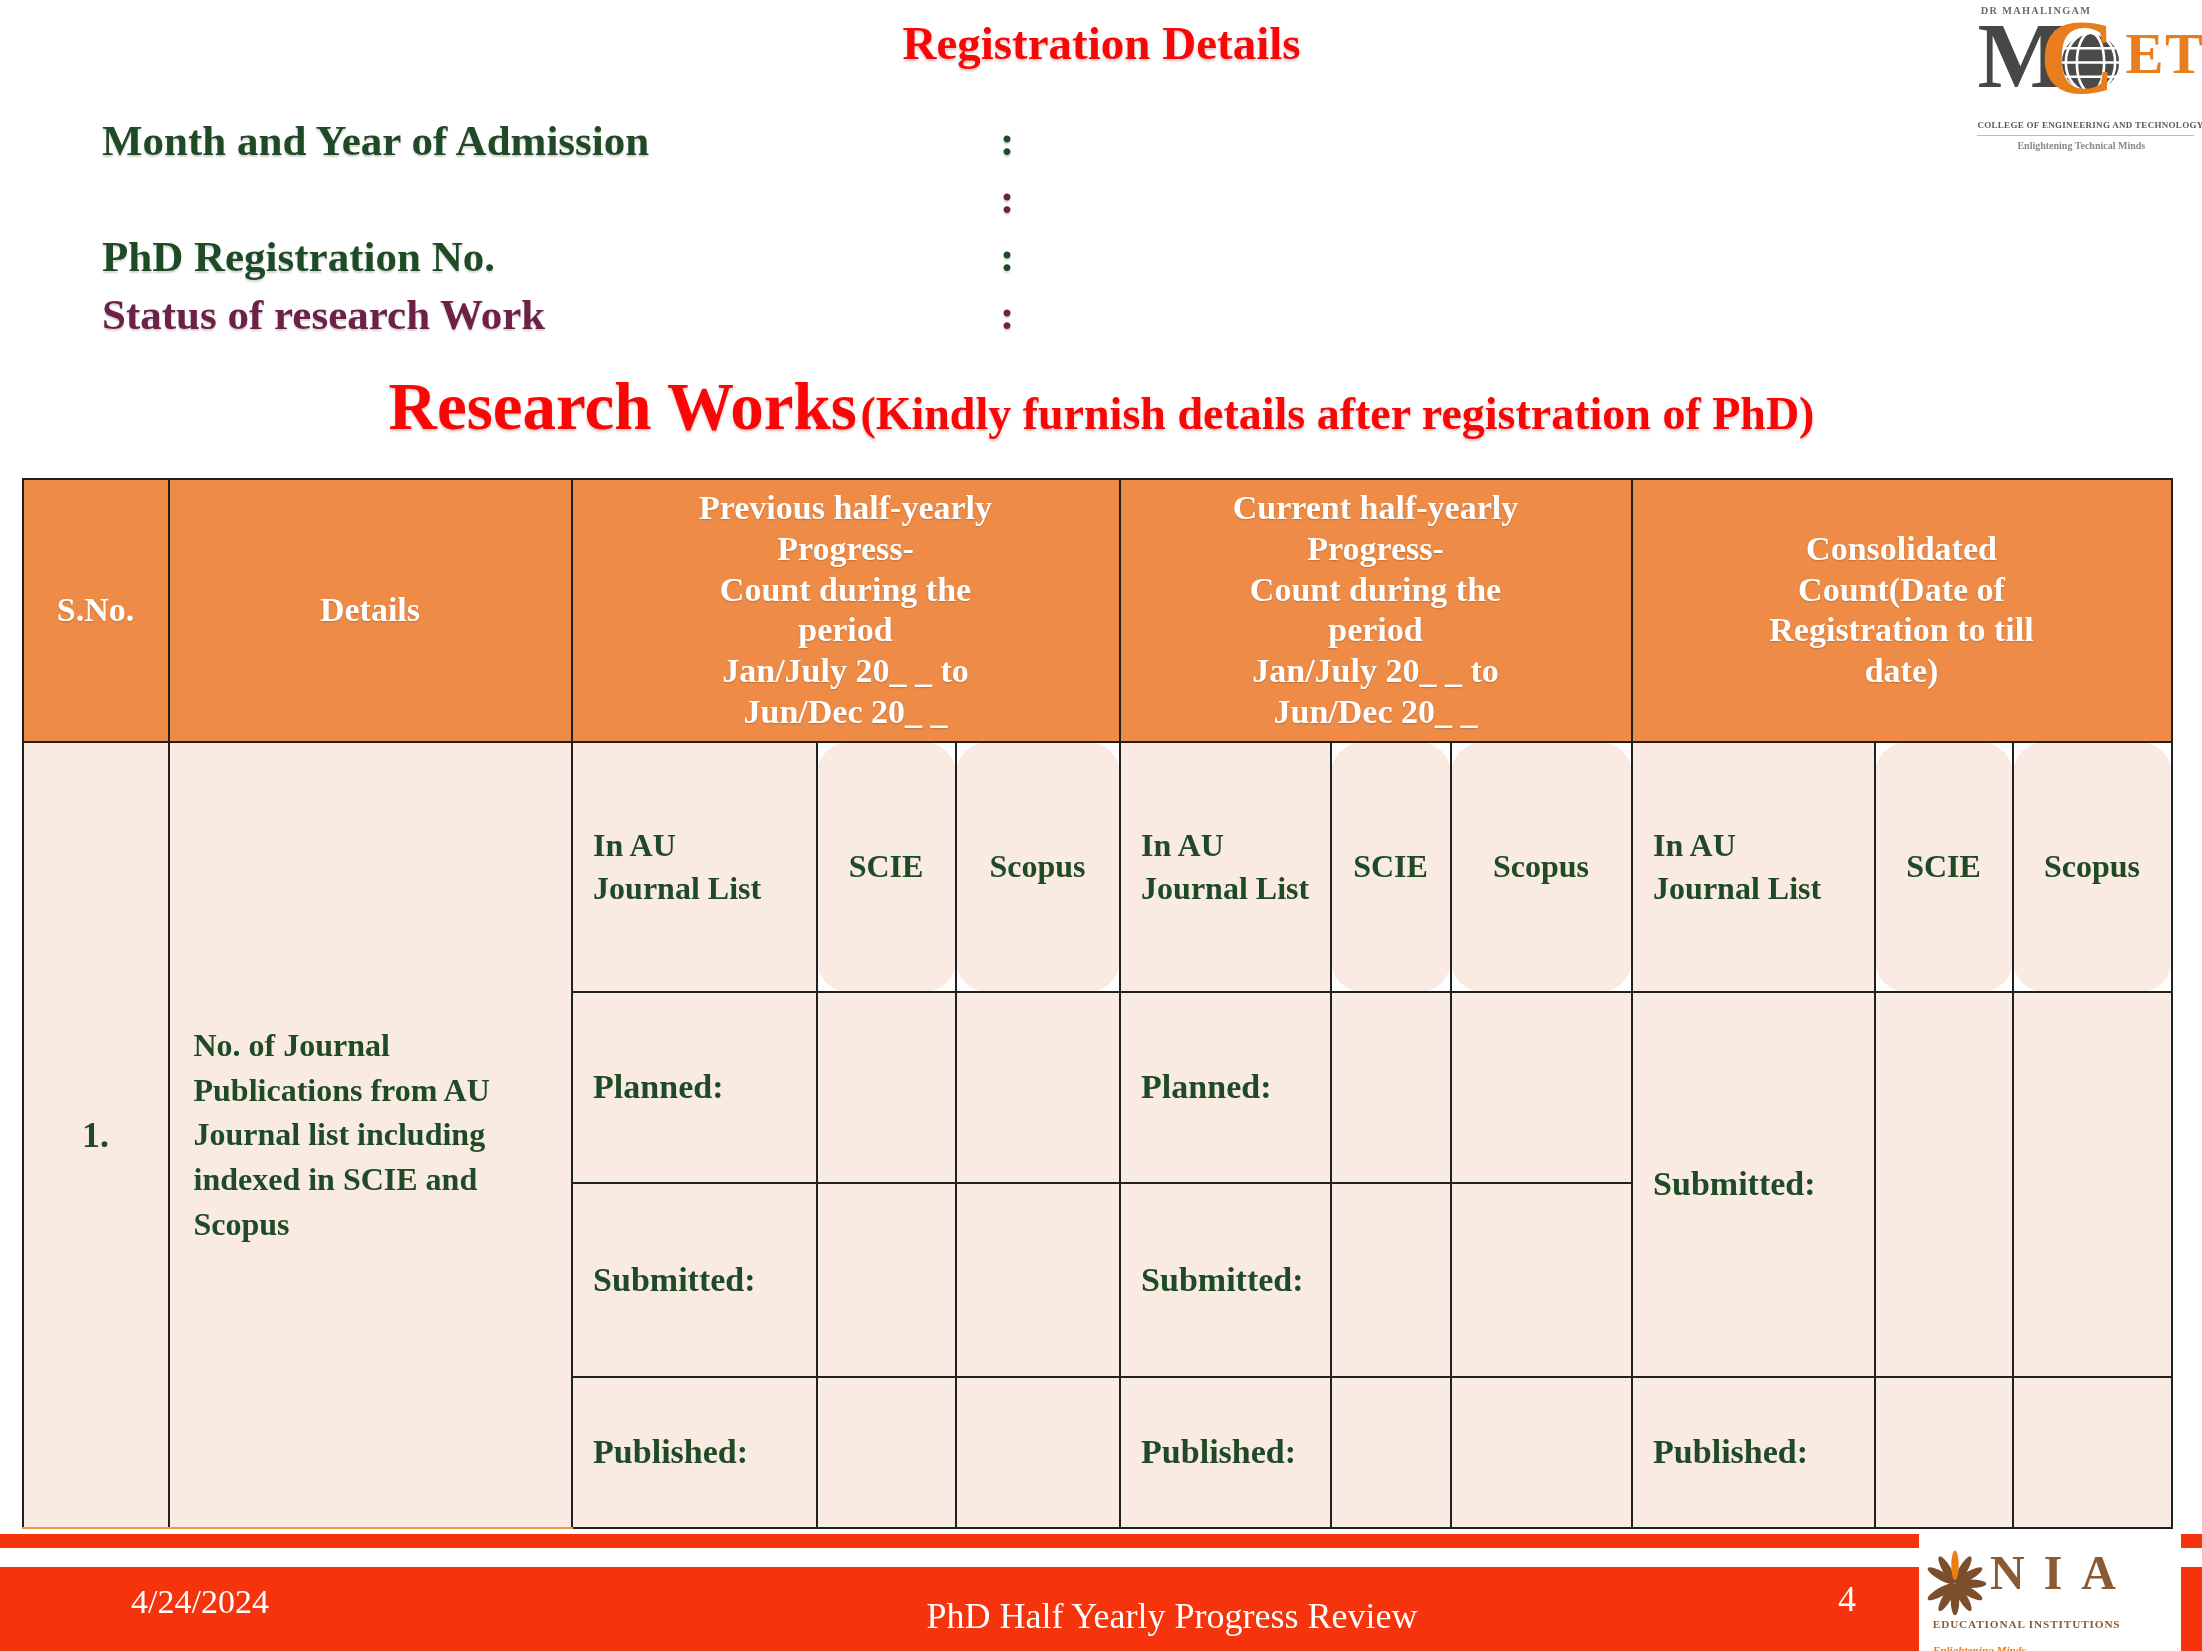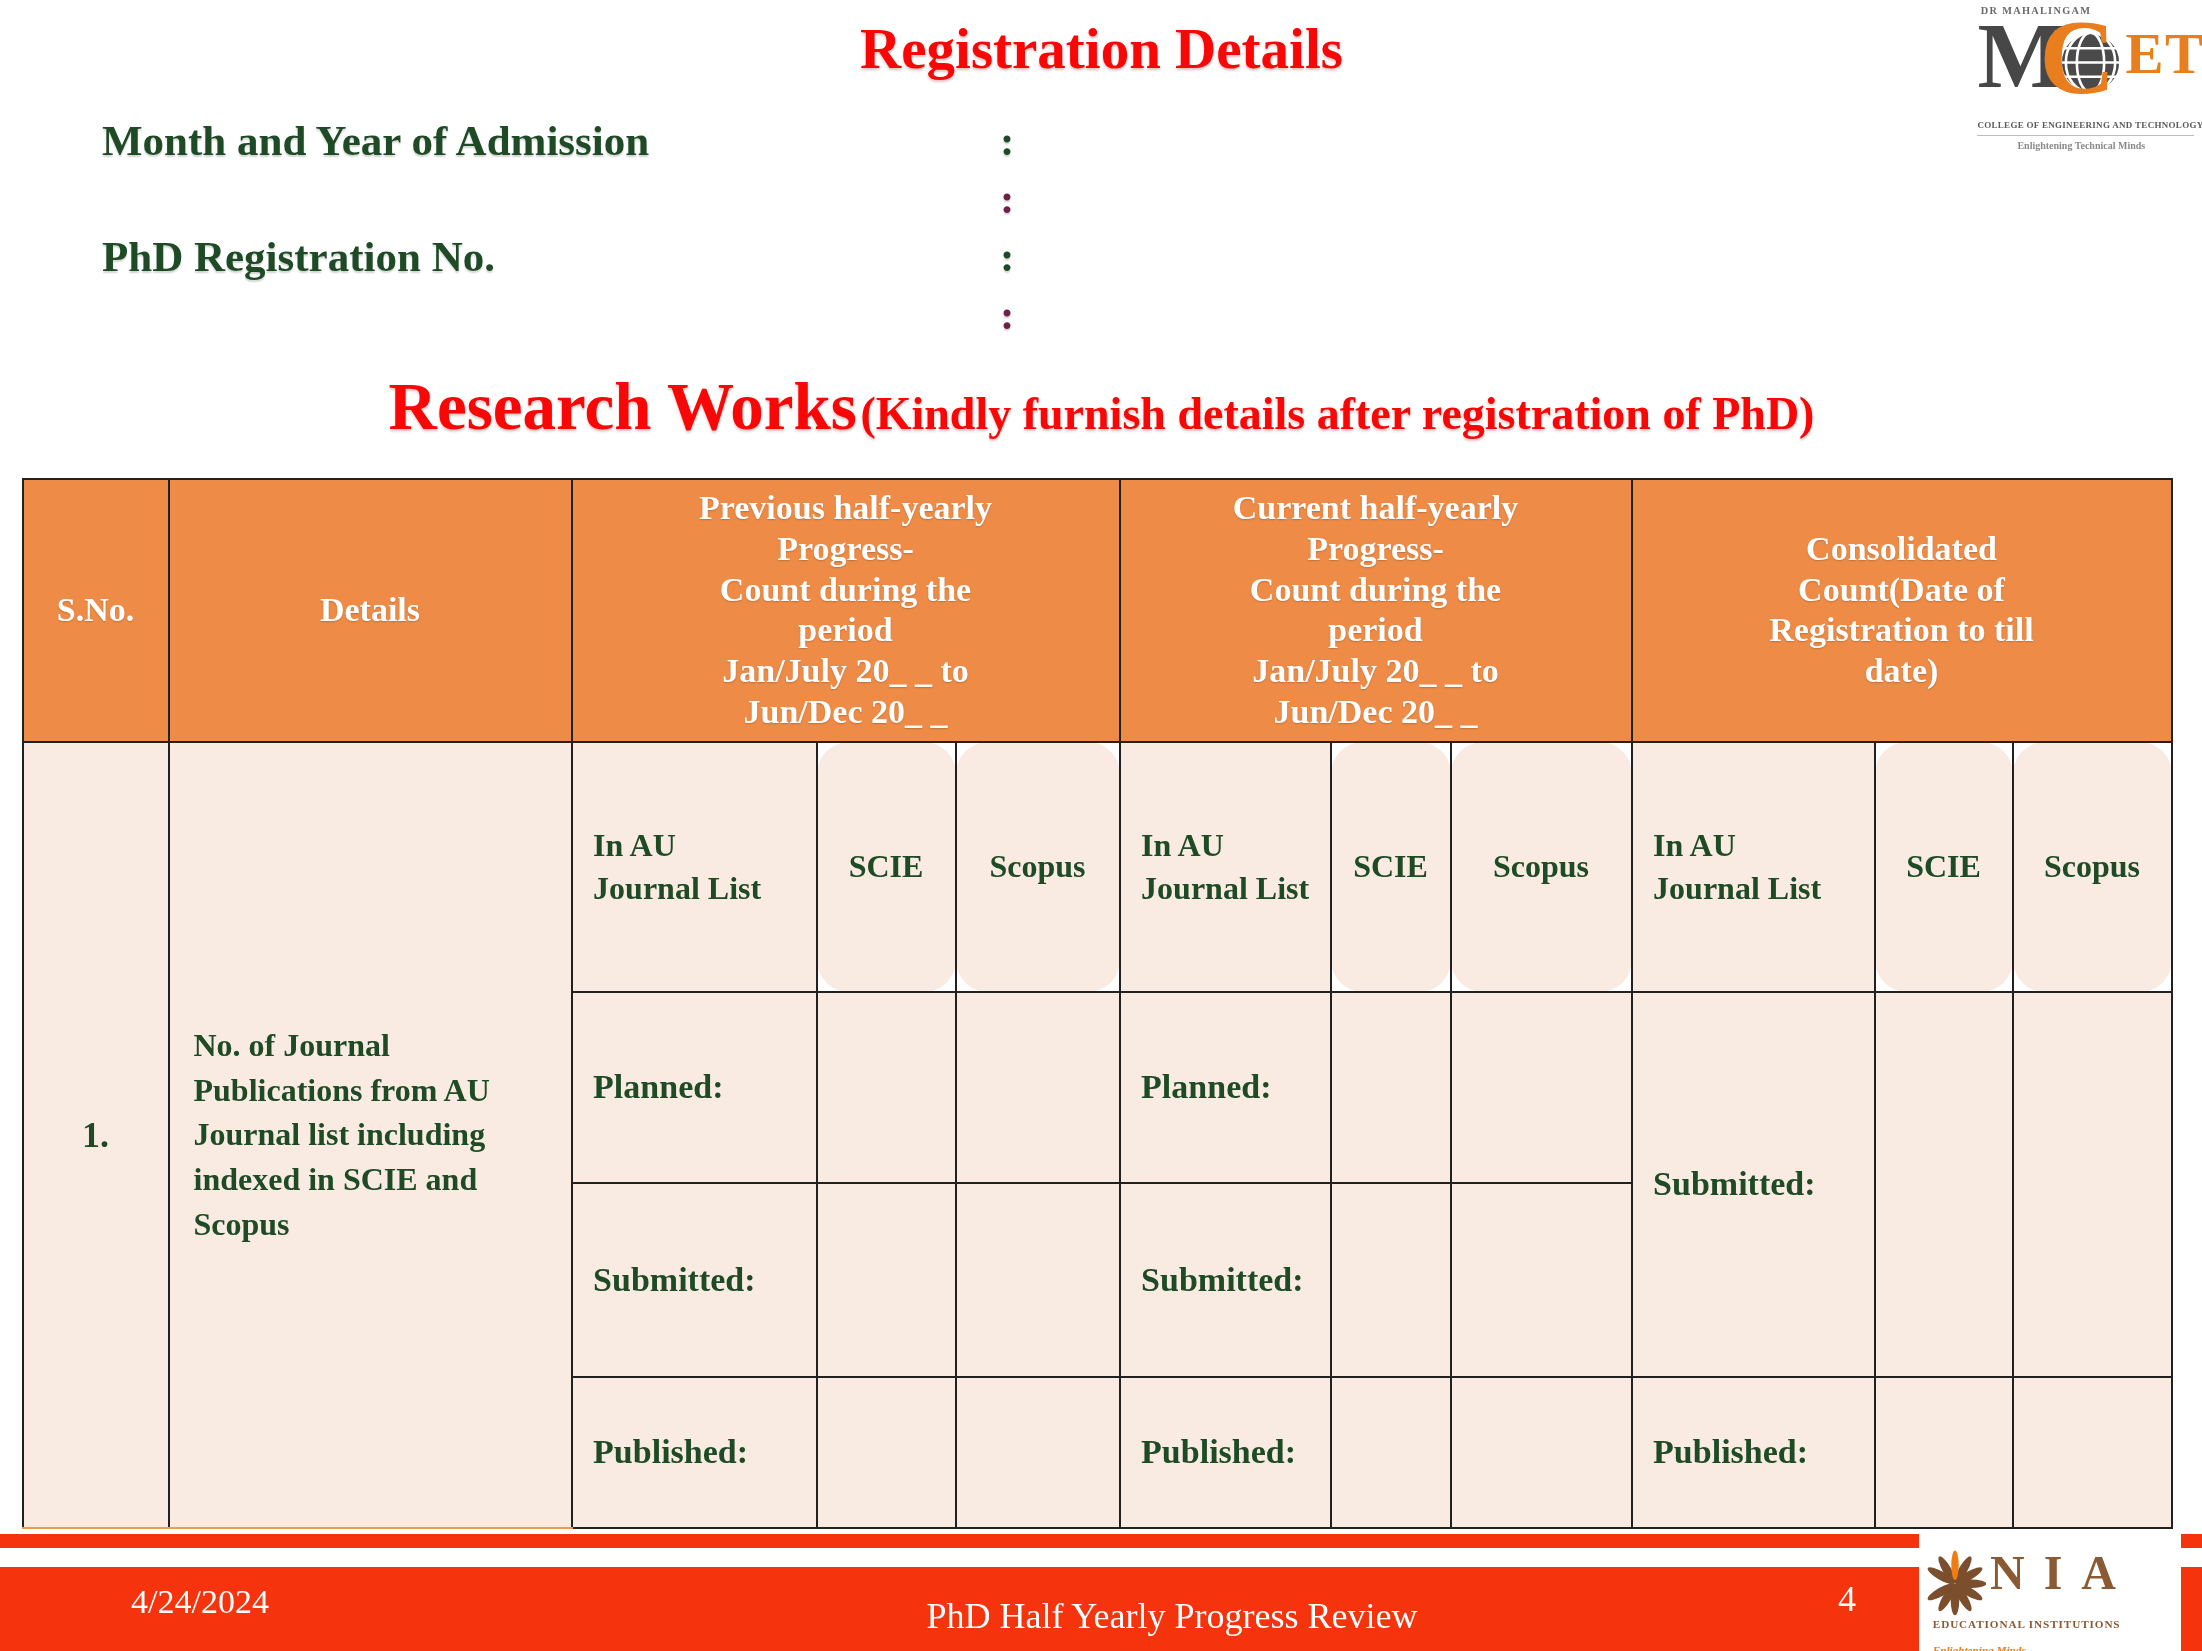--- a/index.html
+++ b/index.html
@@ -17,21 +17,21 @@
     --nia-orange:#f07d12;
   }
   html,body{margin:0;padding:0;background:#888;}
   #slide{
     position:relative;width:2203px;height:1652px;background:#ffffff;
     font-family:"Liberation Serif","DejaVu Serif",serif;overflow:hidden;
   }
   
   .slide-title{
     position:absolute;top:15.5px;left:0;width:2203px;text-align:center;
-    font-size:57px;font-weight:bold;color:var(--title-red);
+    font-size:47px;font-weight:bold;color:var(--title-red);
     text-shadow:0 1.7px 2.6px rgba(120,0,0,.25);
   }
   
   .mcet-logo{position:absolute;top:5.2px;right:8.6px;width:217px;}
   .mcet-top{font-size:10.3px;color:#6a6a6a;letter-spacing:1.3px;margin-left:3.4px;font-weight:bold;}
   .mcet-main{position:relative;height:100px;}
   .mcet-m{position:absolute;left:0;top:-13.8px;font-size:93px;font-weight:bold;color:var(--mcet-gray);}
   .mcet-globe{position:absolute;left:81px;top:13.8px;width:65px;height:65px;}
   .mcet-c{position:absolute;left:62px;top:-19px;font-size:105px;font-weight:bold;color:var(--mcet-orange);}
   .mcet-et{position:absolute;left:148px;top:5.2px;font-size:57px;font-weight:bold;color:var(--mcet-orange);letter-spacing:1.7px;}
@@ -128,20 +128,21 @@
       <span class="colon">:</span>
     </div>
     <div class="field-row c-maroon">
       <span class="colon">:</span>
     </div>
     <div class="field-row c-green">
       <span>PhD Registration No.</span>
       <span class="colon">:</span>
     </div>
     <div class="field-row c-maroon">
+      <span>Status of research Work</span>
       <span class="colon">:</span>
     </div>
   </div>
 
   <div class="section-heading">
     <span class="main">Research Works</span>
     <span class="sub">(Kindly furnish details after registration of PhD)</span>
   </div>
 
   <table class="rw-table">

